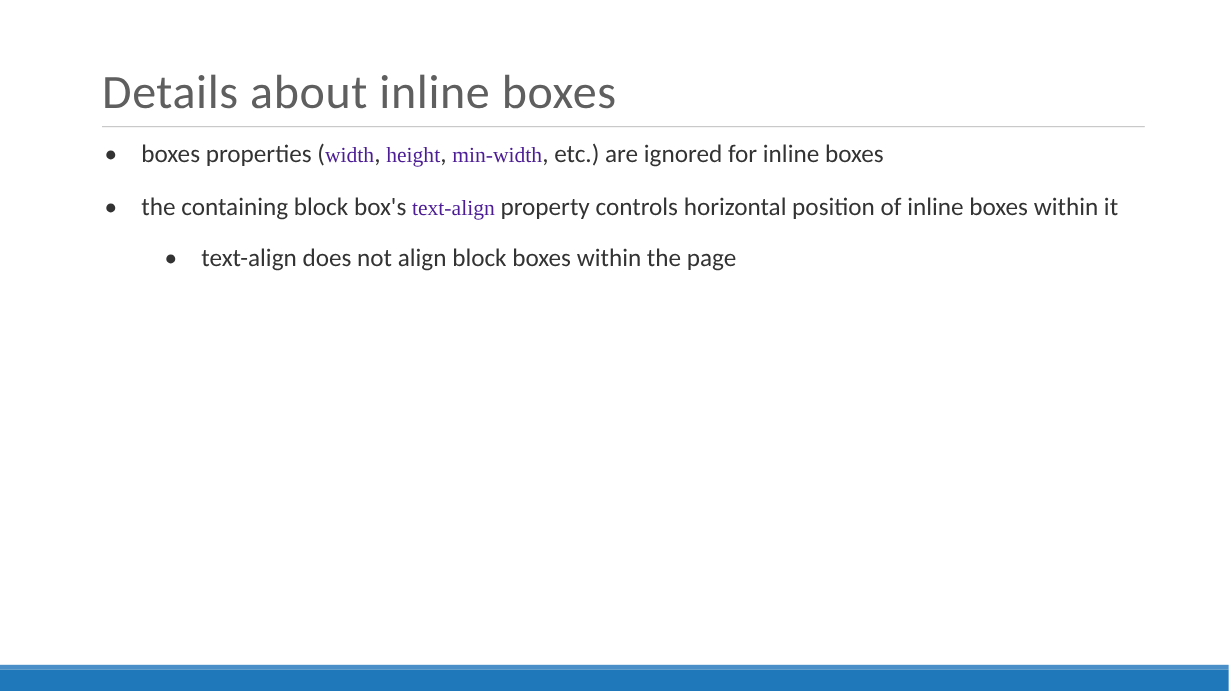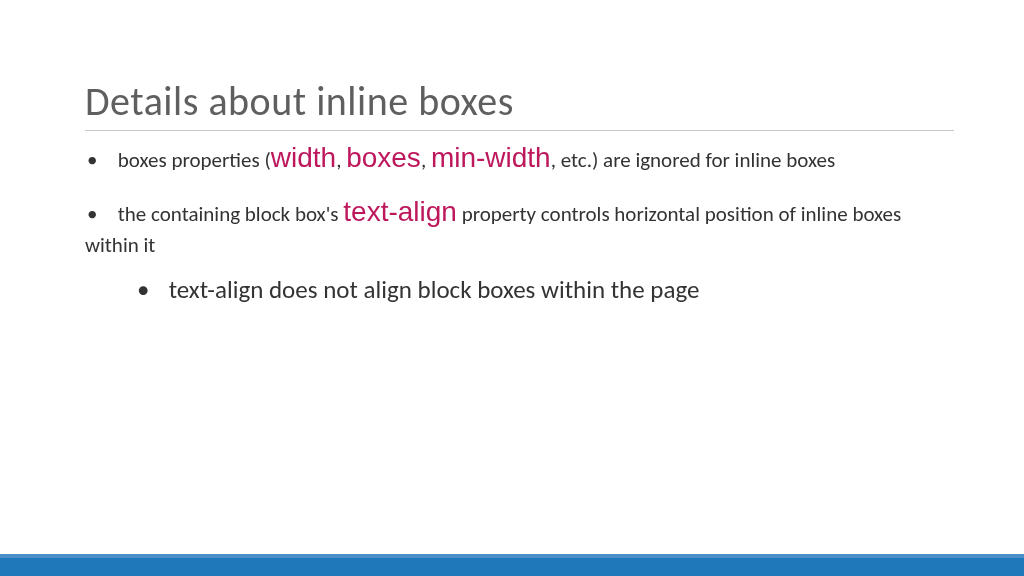--- a/index.html
+++ b/index.html
@@ -8,21 +8,21 @@
     width: 1024px;
     height: 576px;
     background: #ffffff;
     font-family: "Segoe UI", "Calibri", Arial, sans-serif;
     color: #3a3a3a;
     overflow: hidden;
     position: relative;
   }
   .slide {
     box-sizing: border-box;
-    padding: 77px 70px 0 85px;
+    padding: 52px 70px 0 85px;
   }
   h1.title {
     font-size: 40px;
     font-weight: 300;
     color: #5f5f5f;
     margin: 0 0 6px 0;
     letter-spacing: 0.5px;
     border-bottom: 1px solid #c9c9c9;
     padding-bottom: 4px;
   }
@@ -43,34 +43,34 @@
     width: 26px;
     margin-left: 2px;
     color: #333;
   }
   ul.sub {
     list-style: none;
     padding: 0;
     margin: 14px 0 0 52px;
   }
   ul.sub > li {
-    font-size: 25px;
+    font-size: 21px;
     line-height: 1.35;
     color: #333;
   }
   ul.sub > li::before {
     content: "•";
     display: inline-block;
     width: 26px;
     color: #333;
   }
   code, .code {
-    font-family: Liberation Sans, sans-serif;
-    color: #be185d;
-    font-size: 28px;
+    font-family: Liberation Serif, serif;
+    color: #4c1d95;
+    font-size: 18px;
   }
   .footer-bar {
     position: absolute;
     left: 0;
     right: 0;
     bottom: 0;
     height: 22px;
   }
   .footer-top {
     height: 4px;
@@ -83,21 +83,21 @@
 </style>
 </head>
 <body>
 
 <div class="slide">
   <h1 class="title">Details about inline boxes</h1>
 
   <ul class="top">
 
     <li>
-      <span>boxes properties (</span><span class="code">width</span><span>, </span><span class="code">boxes</span><span>, </span><span class="code">min-width</span><span>, etc.) are ignored for inline boxes</span>
+      <span>boxes properties (</span><span class="code">width</span><span>, </span><span class="code">height</span><span>, </span><span class="code">min-width</span><span>, etc.) are ignored for inline boxes</span>
     </li>
 
 
     <li>
       <span>the containing block box's </span><span class="code">text-align</span><span> property controls horizontal position of inline boxes within it</span>
       <ul class="sub">
         <li>
           <span>text-align does not align block boxes within the page</span>
         </li>
       </ul>

